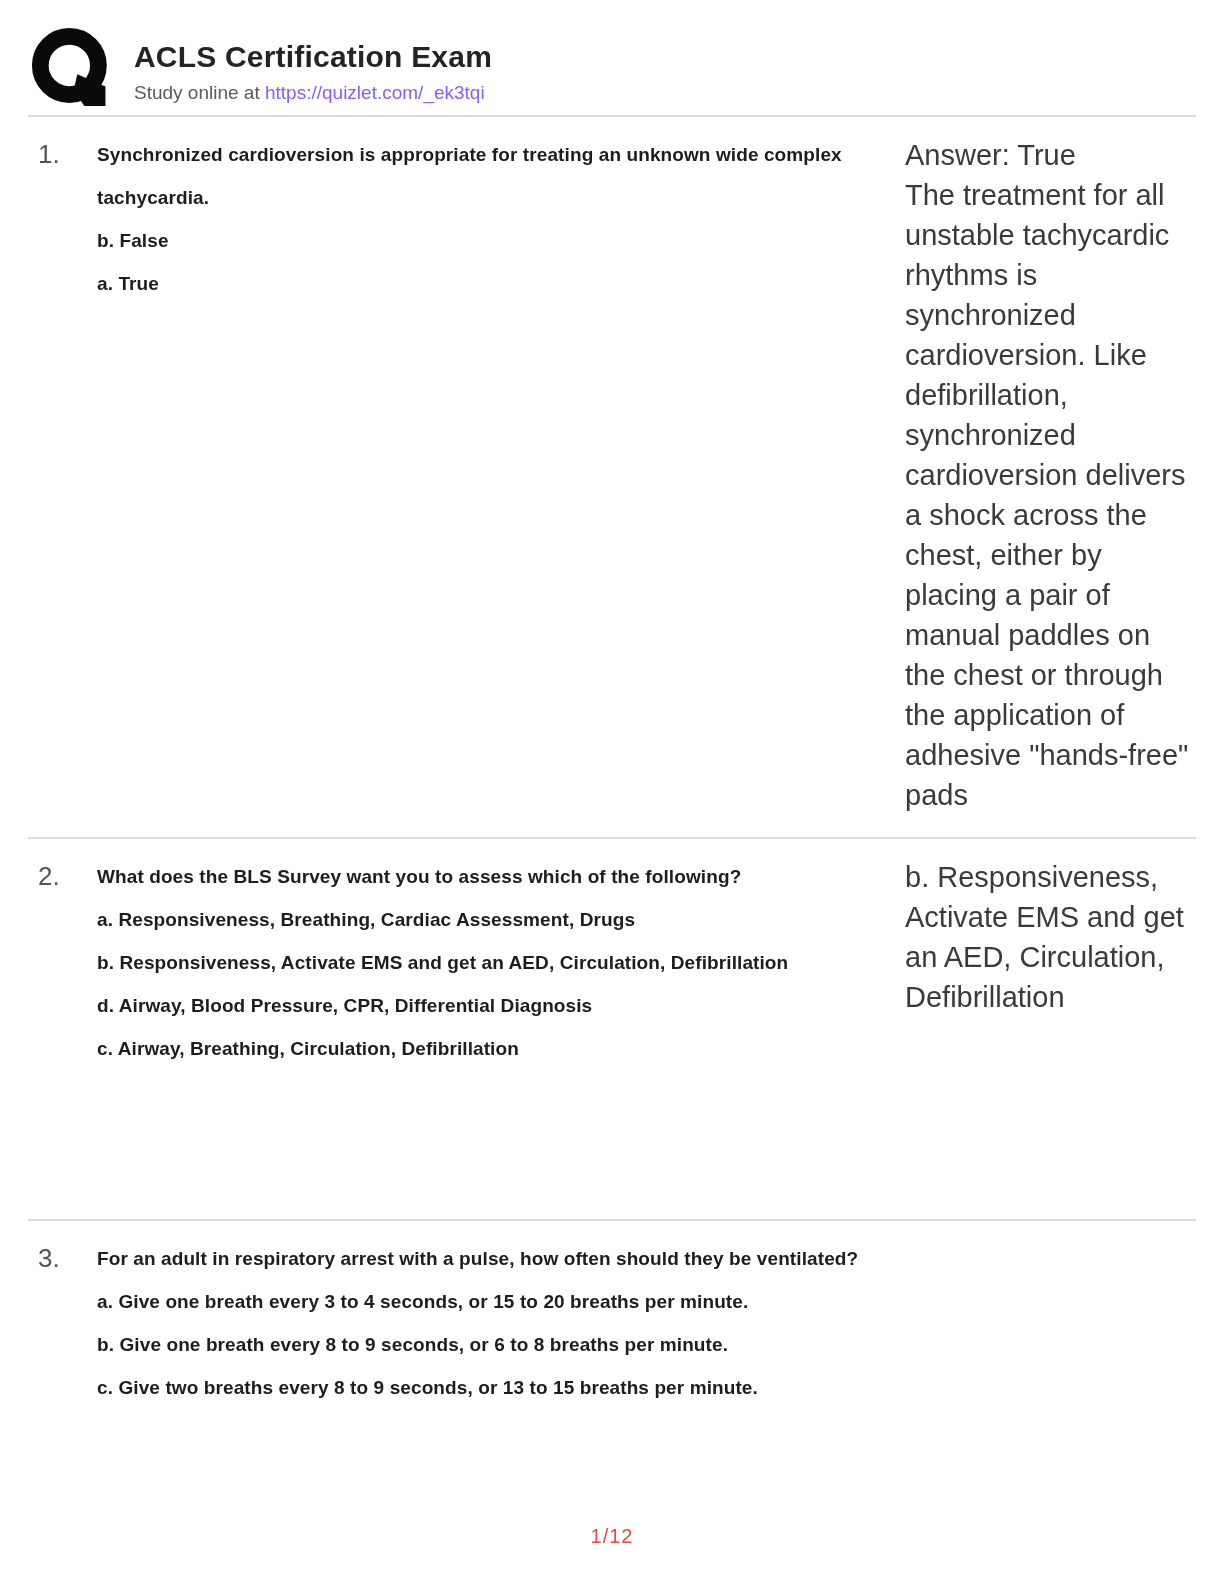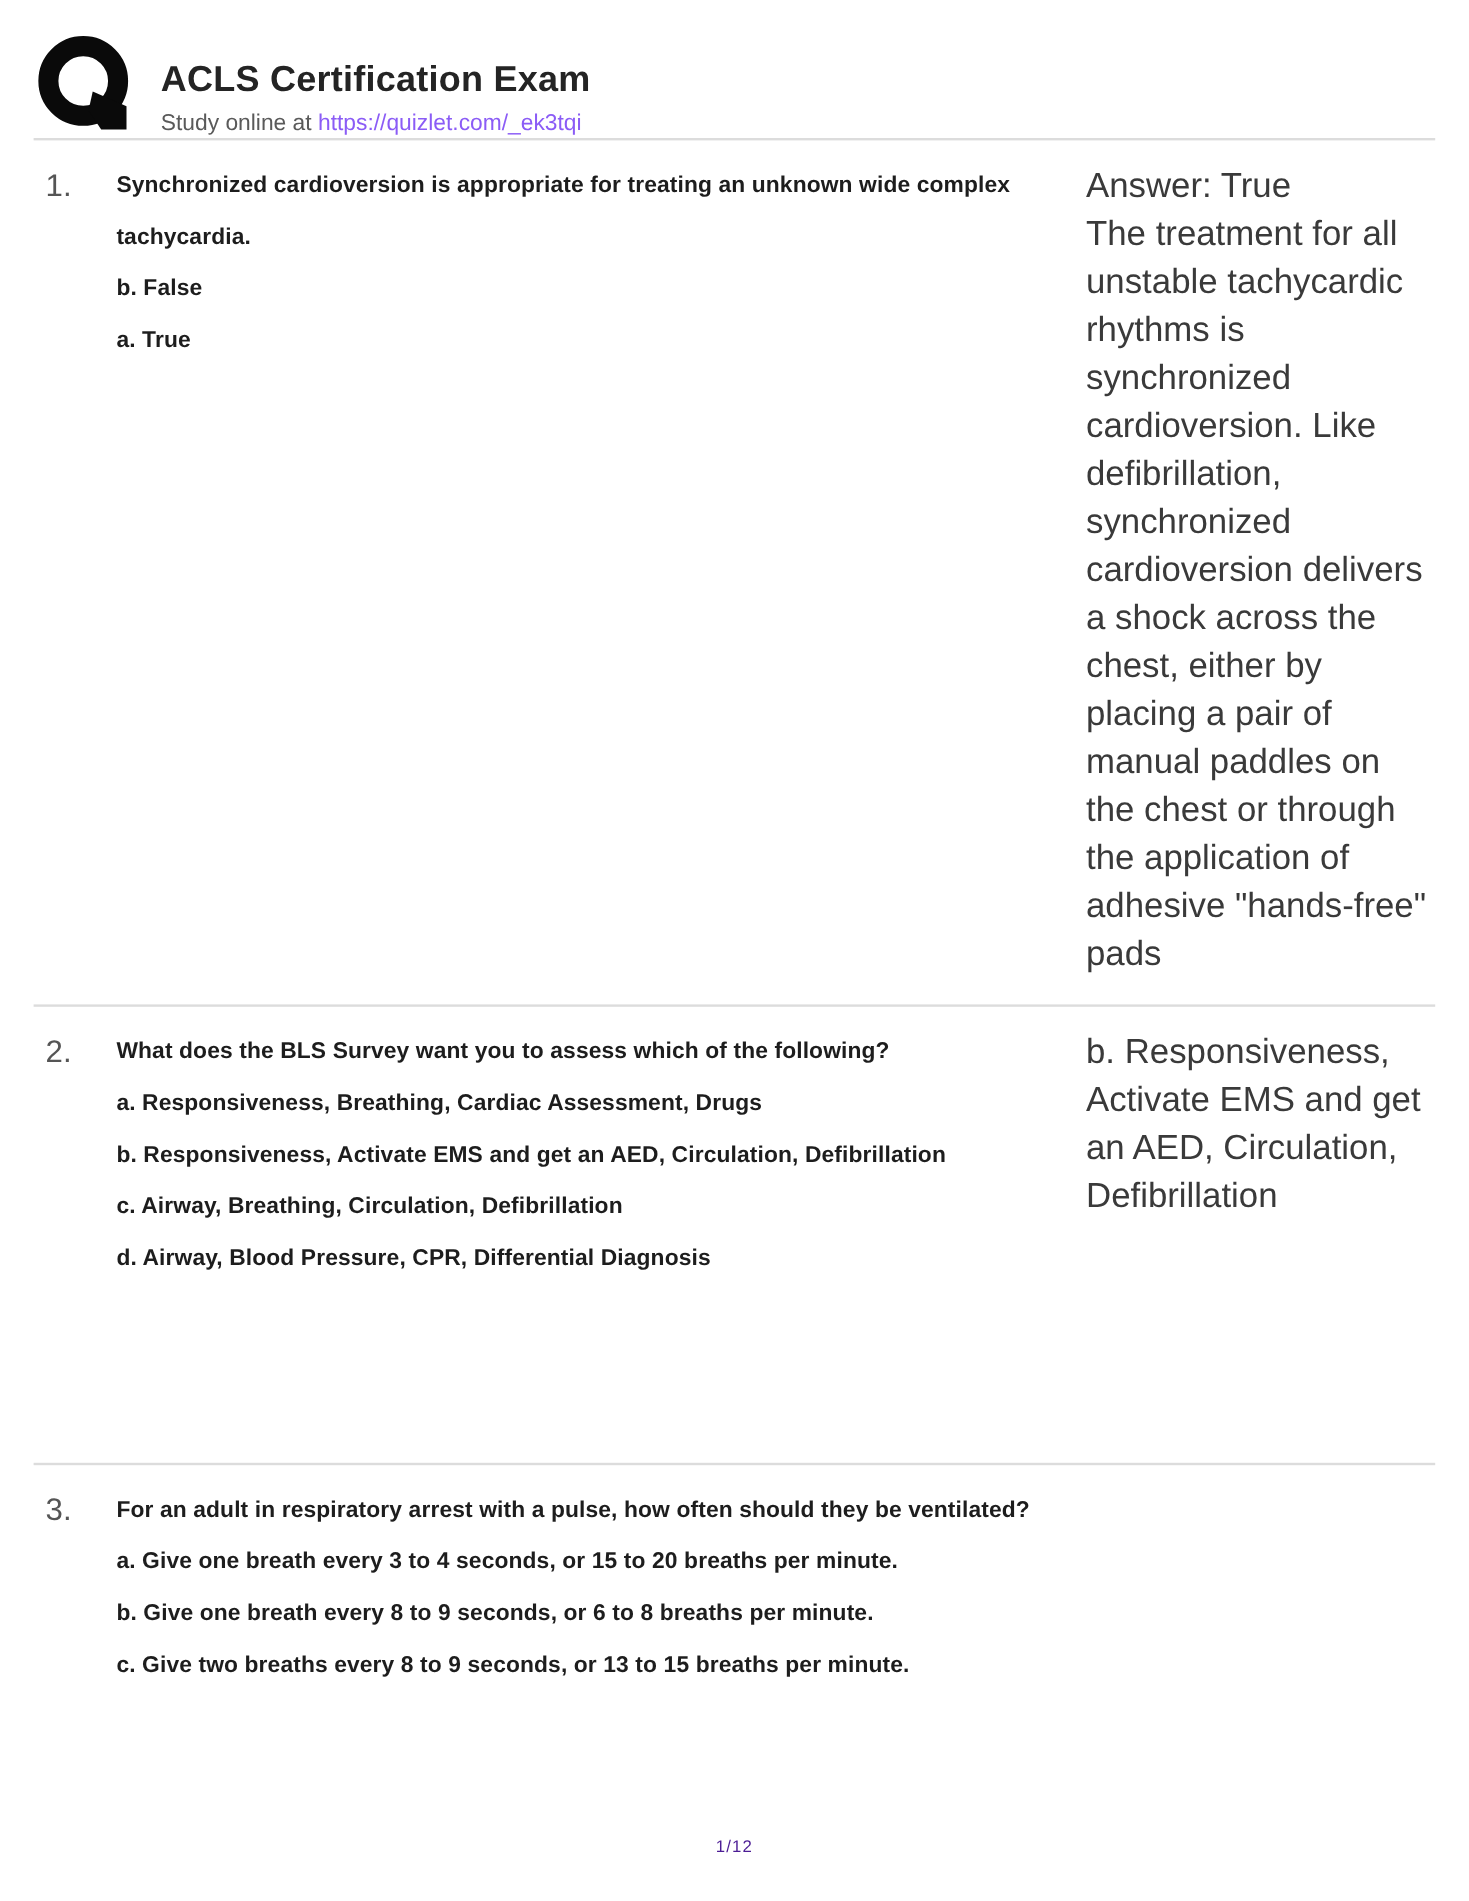--- a/index.html
+++ b/index.html
@@ -16,21 +16,21 @@
     background: #ffffff;
     overflow: hidden;
   }
 
   
   .header {
     box-sizing: border-box;
     height: 115px;
     padding: 24px 28px 0 28px;
     display: flex;
-    align-items: flex-end;
+    align-items: center;
   }
   .logo-box {
     width: 88px;
     height: 88px;
     flex: 0 0 auto;
     margin-top: -2px;
   }
   .header-text {
     margin-left: 18px;
     padding-top: 4px;
@@ -99,23 +99,23 @@
 
   
   .footer {
     position: absolute;
     bottom: 36px;
     left: 0;
     width: 100%;
     text-align: center;
   }
   .page-number {
-    font-size: 14px;
+    font-size: 20px;
     font-weight: 300;
-    color: #4c1d95;
+    color: #ef4444;
     letter-spacing: 1px;
   }
 </style>
 </head>
 <body>
 
 <div class="page">
 
   <div class="header">
     <div class="logo-box">
@@ -142,22 +142,22 @@
 The treatment for all unstable tachycardic rhythms is synchronized cardioversion. Like defibrillation, synchronized cardioversion delivers a shock across the chest, either by placing a pair of manual paddles on the chest or through the application of adhesive "hands-free" pads</div>
   </div>
   <hr class="section-divider">
 
   <div class="question-row row-2">
     <div class="q-number">2.</div>
     <div class="q-body">
       <div class="q-text">What does the BLS Survey want you to assess which of the following?</div>
       <div class="q-option">a. Responsiveness, Breathing, Cardiac Assessment, Drugs</div>
       <div class="q-option">b. Responsiveness, Activate EMS and get an AED, Circulation, Defibrillation</div>
+      <div class="q-option">d. Airway, Blood Pressure, CPR, Differential Diagnosis</div>
       <div class="q-option">c. Airway, Breathing, Circulation, Defibrillation</div>
-      <div class="q-option">d. Airway, Blood Pressure, CPR, Differential Diagnosis</div>
     </div>
     <div class="q-answer">b. Responsiveness, Activate EMS and get an AED, Circulation, Defibrillation</div>
   </div>
   <hr class="section-divider">
 
   <div class="question-row row-3">
     <div class="q-number">3.</div>
     <div class="q-body">
       <div class="q-text">For an adult in respiratory arrest with a pulse, how often should they be ventilated?</div>
       <div class="q-option">a. Give one breath every 3 to 4 seconds, or 15 to 20 breaths per minute.</div>

